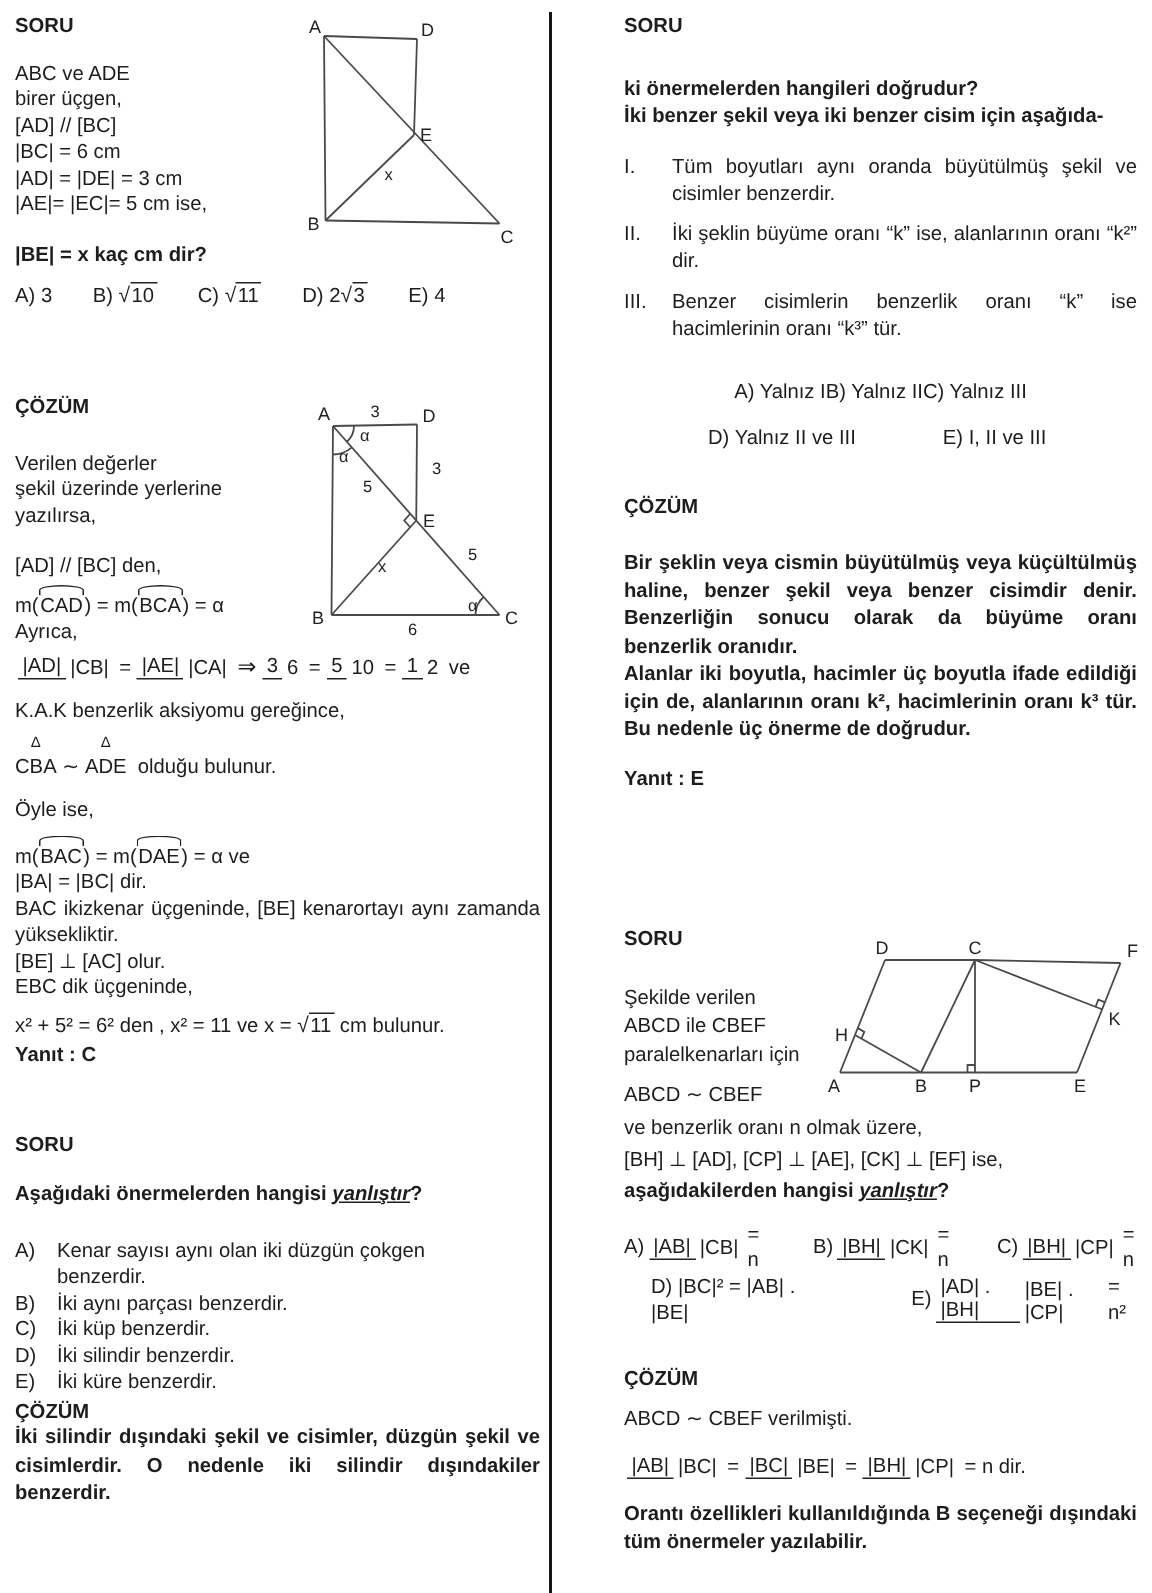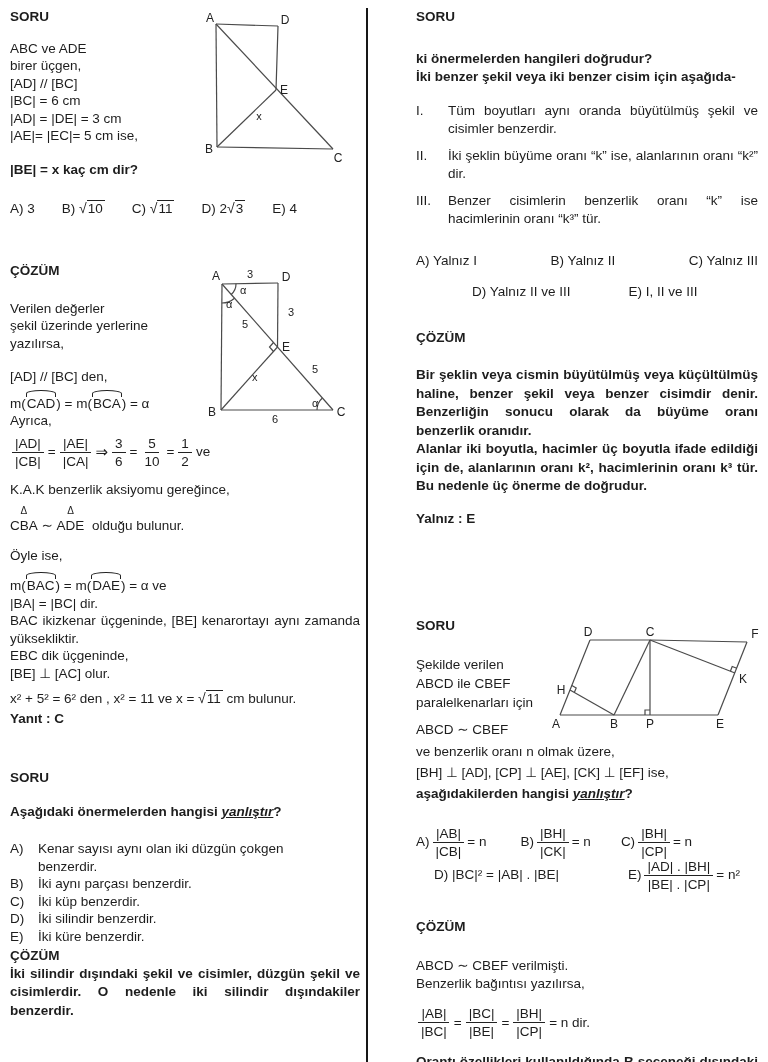--- a/index.html
+++ b/index.html
@@ -14,29 +14,29 @@
   .col { position:absolute; top:8px; }
   .col-left  { left:10px;  width:350px; }
   .col-right { left:416px; width:342px; }
   .h { font-weight:bold; }
   .bold { font-weight:bold; }
   .ul { text-decoration:underline;font-style:italic; }
   .just { text-align:justify; }
   .sec { position:relative; }
   .mt2{margin-top:2px}.mt4{margin-top:14px}.mt6{margin-top:6px}.mt8{margin-top:8px}
   .mt10{margin-top:0}.mt12{margin-top:12px}.mt14{margin-top:14px}.mt16{margin-top:16px}
-  .mt18{margin-top:2px}.mt20{margin-top:20px}.mt22{margin-top:22px}.mt24{margin-top:24px}
+  .mt18{margin-top:2px}.mt20{margin-top:20px}.mt22{margin-top:10px}.mt24{margin-top:24px}
   .mt26{margin-top:26px}.mt28{margin-top:28px}.mt32{margin-top:32px}.mt42{margin-top:42px}
   .mt90{margin-top:90px}
   .narrow { width:185px; }
   .opts-inline { display:flex; gap:27px; align-items:flex-end; }
   .sq { white-space:nowrap; }
   .sq .sign { font-size:14px; }
   .sq .r { border-top:1.2px solid #222; padding:0 2px 0 1px; }
-  .frac { display:inline-flex; flex-direction:column; align-items:center; vertical-align:middle; margin:0 3px; line-height:15px; }
+  .frac { display:inline-flex; flex-direction:row; align-items:center; vertical-align:middle; margin:0 3px; line-height:15px; }
   .frac .num { padding:0 3px 1px; border-bottom:1.2px solid #222; }
   .frac .den { padding:1px 3px 0; }
   .mathrow { display:flex; align-items:center; flex-wrap:nowrap; }
   .mathrow > span { margin:0 2px; }
   .arc { position:relative; display:inline-block; margin:0 1px; }
   .arc::before { content:""; position:absolute; left:-1px; right:-1px; top:-5px; height:6px;
     border:1.4px solid #222; border-bottom:none; border-radius:100% 100% 0 0; }
   .angleline { padding-top:7px; }
   .tri { position:relative; display:inline-block; }
   .tri-mark { position:absolute; top:-11px; left:50%; transform:translateX(-50%); font-size:10px; line-height:10px; }
@@ -45,21 +45,21 @@
   .optrow { display:flex; }
   .optrow .num { width:28px; flex:none; }
   .optrow .txt { flex:1; }
   .item { display:flex; margin-top:9px; }
   .item .num { width:32px; flex:none; }
   .item .txt { flex:1; text-align:justify; line-height:18px; }
   .para { line-height:18.5px;font-weight:bold; }
   .figure { position:absolute; }
   svg text { font-family:"Liberation Sans",sans-serif; font-size:12px; fill:#222; }
   svg .sm { font-size:11px; }
-  .q3opts1 { display:flex; justify-content:space-between; }
+  .q3opts1 { display:flex; justify-content:center; }
   .q3opts2 { display:flex; padding-left:56px; gap:58px; }
   .q4optrow1 { display:flex; align-items:center; gap:0; }
   .q4optrow1 .og { display:flex; align-items:center; }
   .q4optrow2 { display:flex; align-items:center; padding-left:18px;gap:25px; }
 </style>
 </head>
 <body>
 
 <div class="divider"></div>
 
@@ -149,22 +149,22 @@
       <span>∼</span>
       <span class="tri"><span class="tri-mark">Δ</span><span>ADE</span></span>
       &nbsp;<span>olduğu bulunur.</span>
     </div>
     <div class="mt12">Öyle ise,</div>
     <div class="angleline mt6">
       <span>m(</span><span class="arc">BAC</span><span>) = m(</span><span class="arc">DAE</span><span>) = α  ve</span>
     </div>
     <div class="mt10">|BA| = |BC| dir.</div>
     <div class="just">BAC ikizkenar üçgeninde, [BE] kenarortayı aynı zamanda yüksekliktir.</div>
+    <div>[BE] ⊥ [AC] olur.</div>
     <div>EBC dik üçgeninde,</div>
-    <div>[BE] ⊥ [AC] olur.</div>
     <div class="mt8 sq">
       <span>x² + 5² = 6² den , x² = 11  ve  x =</span> <span class="sign">√</span><span class="r">11</span> <span>cm bulunur.</span>
     </div>
     <div class="h mt18">Yanıt : C</div>
 
     <div class="figure" style="left:185px; top:6px;">
       <svg width="155" height="158" viewBox="0 0 155 158">
         <g fill="none" stroke="#4a4a4a" stroke-width="1.2">
           <line x1="27" y1="16" x2="83" y2="15"></line>
           <line x1="27" y1="16" x2="26" y2="142"></line>
@@ -255,21 +255,21 @@
       <span>B) Yalnız II</span>
       <span>C) Yalnız III</span>
     </div>
     <div class="q3opts2 mt4">
       <span>D) Yalnız II ve III</span>
       <span>E) I, II ve III</span>
     </div>
     <div class="h mt28">ÇÖZÜM</div>
     <div class="just para mt20">Bir şeklin veya cismin büyütülmüş veya küçültülmüş haline, benzer şekil veya benzer cisimdir denir. Benzerliğin sonucu olarak da büyüme oranı benzerlik oranıdır.</div>
     <div class="just para">Alanlar iki boyutla, hacimler üç boyutla ifade edildiği için de, alanlarının oranı k², hacimlerinin oranı k³ tür. Bu nedenle üç önerme de doğrudur.</div>
-    <div class="h mt14">Yalnız : E</div>
+    <div class="h mt14">Yanıt : E</div>
   </div>
 
   <div class="sec mt90">
     <div class="h">SORU</div>
     <div class="mt20" style="width:132px">
       <div style="line-height:19px">Şekilde verilen</div>
       <div style="line-height:19px">ABCD ile CBEF</div>
       <div style="line-height:19px">paralelkenarları için</div>
       <div style="line-height:19px; margin-top:8px">ABCD ∼ CBEF</div>
     </div>
@@ -338,21 +338,20 @@
         <span>E)</span>
         <span class="frac">
             <span class="num">|AD| . |BH|</span>
             <span class="den">|BE| . |CP|</span>
           </span>
         <span>= n²</span>
       </span>
     </div>
     <div class="h mt26">ÇÖZÜM</div>
     <div class="mt22">ABCD ∼ CBEF verilmişti.</div>
-    <div>Benzerlik bağıntısı yazılırsa,</div>
     <div class="mathrow mt4">
       <span class="frac">
           <span class="num">|AB|</span>
           <span class="den">|BC|</span>
         </span>
       <span>=</span>
       <span class="frac">
           <span class="num">|BC|</span>
           <span class="den">|BE|</span>
         </span>

